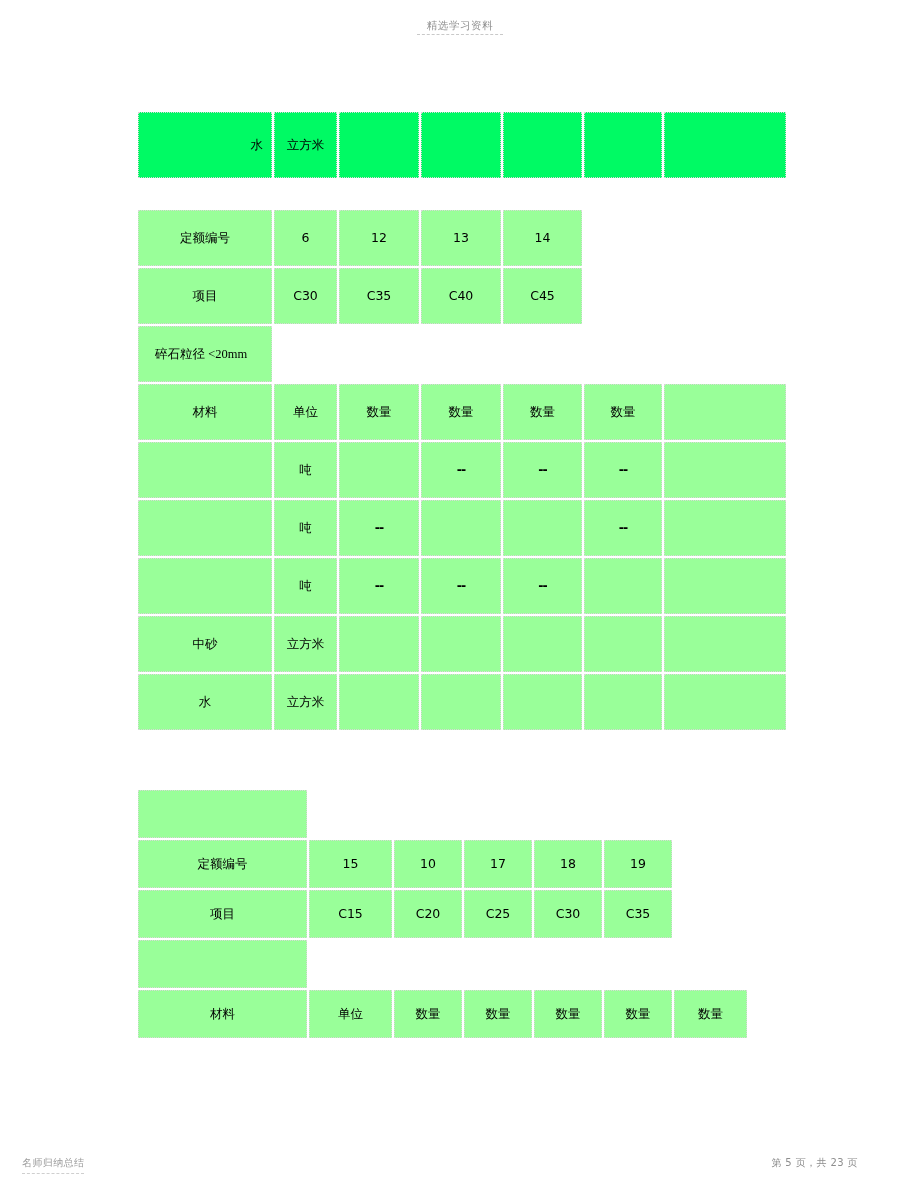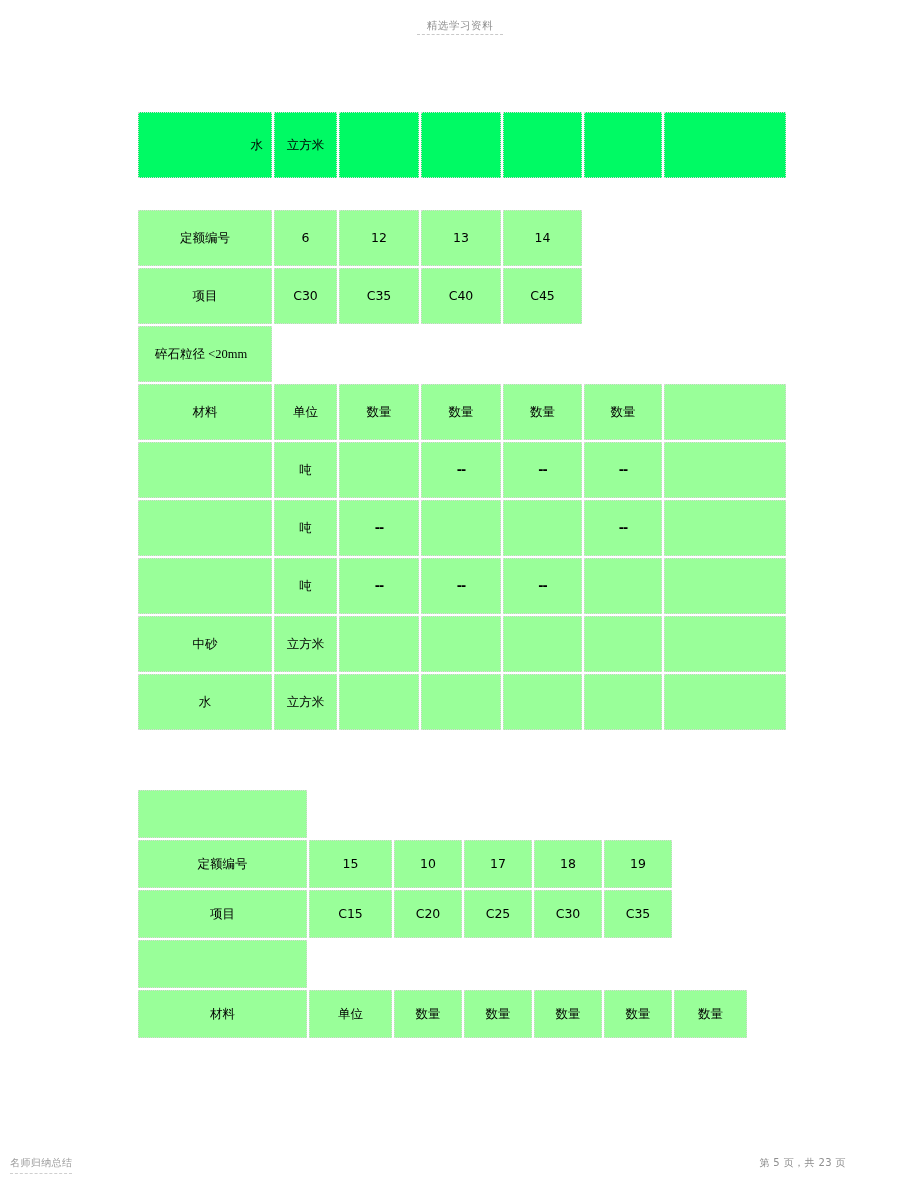--- a/index.html
+++ b/index.html
@@ -81,21 +81,21 @@
   #table-concrete-c30-c45 { left: 136px; top: 208px; }
   #table-concrete-c30-c45 td { height: 54px; }
 
   
   #table-concrete-c15-c35 { left: 136px; top: 788px; }
   #table-concrete-c15-c35 td { height: 46px; }
 
   
   .page-footer {
     position: absolute;
-    left: 0;
+    left: 12px;
     bottom: 0;
     width: 860px;
     height: 44px;
   }
   .footer-left {
     position: absolute;
     left: 10px;
     top: 8px;
   }
   .footer-left-text {

